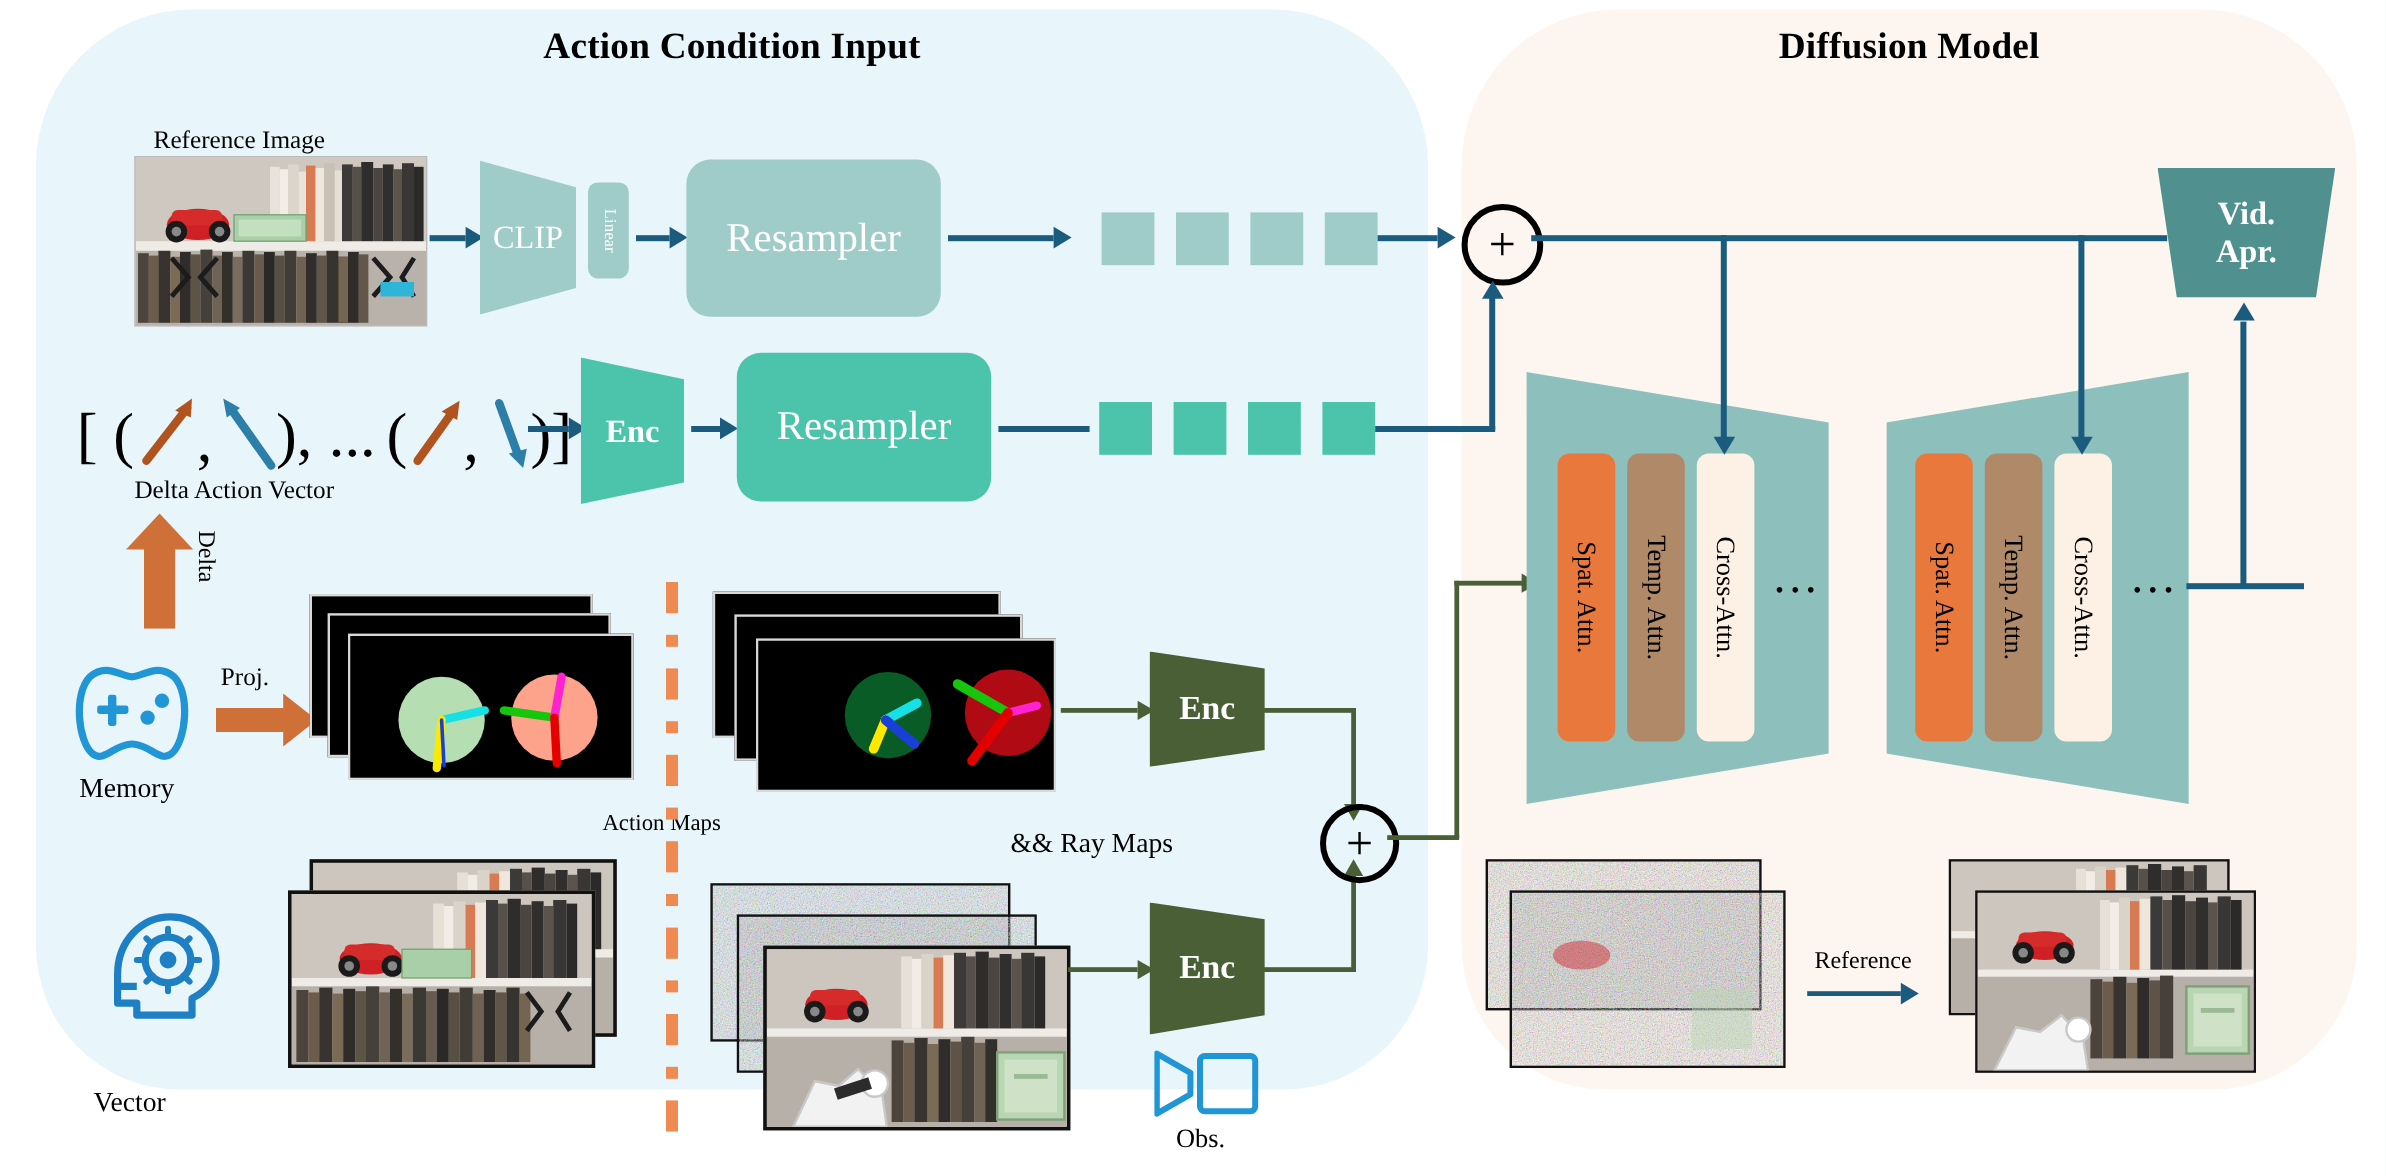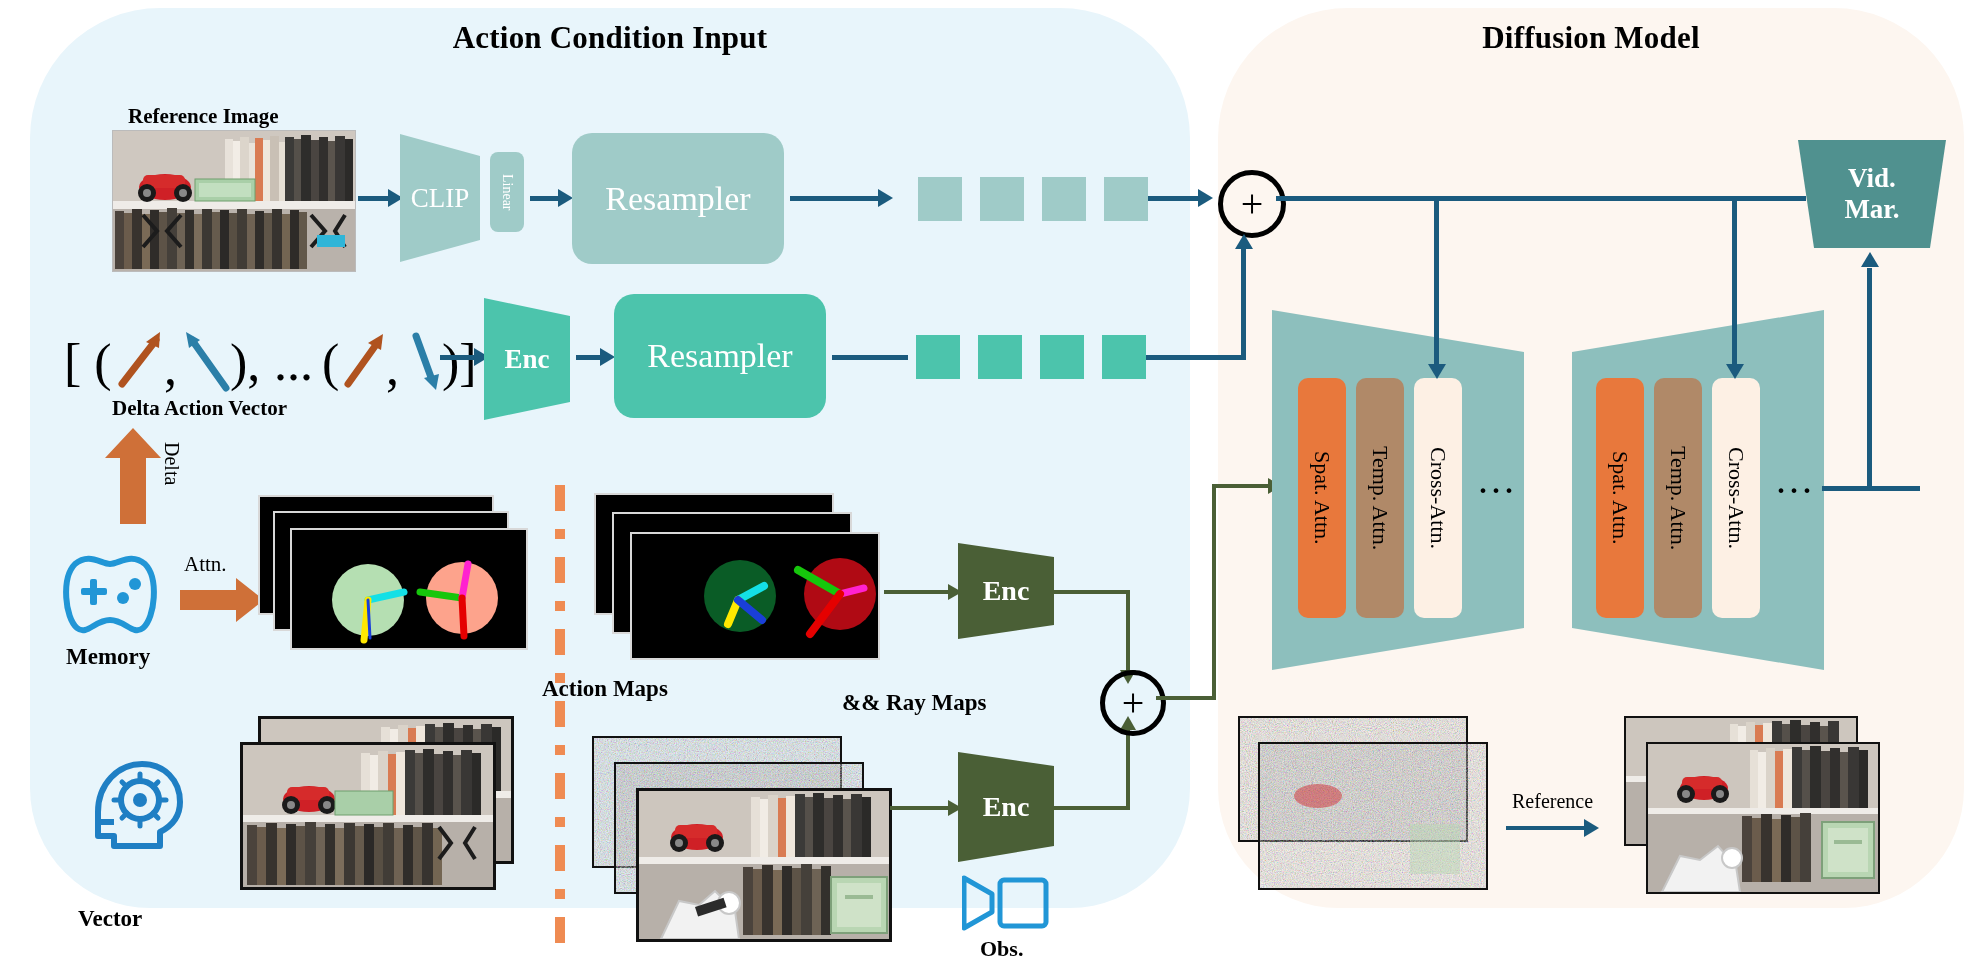--- a/index.html
+++ b/index.html
@@ -26,21 +26,21 @@
   }
   .panel-title{
     position:absolute;text-align:center;
     font-weight:bold;color:#000;
     font-size:31px;letter-spacing:.2px;
   }
   #title-left{left:30px;top:20px;width:1160px;}
   #title-right{left:1218px;top:20px;width:746px;}
 
   
-  .lbl{position:absolute;color:#000;font-weight:bold;}
+  .lbl{position:absolute;color:#000;font-weight:normal;}
   .vline,.hline{position:absolute;background:#1b5b7e;}
   .g-vline,.g-hline{position:absolute;background:#4a5f36;}
 
   
   .ar-r,.ar-l,.ar-u,.ar-d{position:absolute;width:0;height:0;}
   .ar-r{border-top:9px solid transparent;border-bottom:9px solid transparent;border-left:15px solid #1b5b7e;}
   .ar-u{border-left:9px solid transparent;border-right:9px solid transparent;border-bottom:15px solid #1b5b7e;}
   .ar-d{border-left:9px solid transparent;border-right:9px solid transparent;border-top:15px solid #1b5b7e;}
   .gar-r{position:absolute;width:0;height:0;border-top:8px solid transparent;border-bottom:8px solid transparent;border-left:14px solid #4a5f36;}
   .gar-u{position:absolute;width:0;height:0;border-left:8px solid transparent;border-right:8px solid transparent;border-bottom:14px solid #4a5f36;}
@@ -267,21 +267,21 @@
     <svg width="110" height="90" viewBox="0 0 110 90">
       <path d="M20 16 C34 4 46 16 55 16 C64 16 76 4 90 16 C104 30 100 70 88 80 C78 88 70 72 55 72 C40 72 32 88 22 80 C10 70 6 30 20 16 Z" fill="none" stroke="#2196d6" stroke-width="6" stroke-linejoin="round"></path>
       <rect x="26" y="40" width="26" height="7" rx="2" fill="#2196d6"></rect>
       <rect x="35" y="31" width="7" height="26" rx="2" fill="#2196d6"></rect>
       <circle cx="80" cy="36" r="6" fill="#2196d6"></circle>
       <circle cx="68" cy="50" r="6" fill="#2196d6"></circle>
     </svg>
   </div>
   <div class="lbl" style="left:66px;top:644px;font-size:23px;">Memory</div>
 
-  <div class="lbl" style="left:184px;top:552px;font-size:21px;font-weight:normal;">Attn.</div>
+  <div class="lbl" style="left:184px;top:552px;font-size:21px;font-weight:normal;">Proj.</div>
   <div style="position:absolute;left:180px;top:578px;width:84px;height:44px;">
     <svg width="84" height="44" viewBox="0 0 84 44">
       <polygon points="0,12 56,12 56,0 84,22 56,44 56,32 0,32" fill="#cf7038"></polygon>
     </svg>
   </div>
 
   <div class="blk" style="left:258px;top:495px;width:236px;height:120px;"></div>
   <div class="blk" style="left:273px;top:511px;width:236px;height:120px;"></div>
   <div class="blk" style="left:290px;top:528px;width:238px;height:122px;">
     <svg width="234" height="118" viewBox="0 0 234 118" style="display:block;">
@@ -293,21 +293,21 @@
         <line x1="76" y1="70" x2="78" y2="108" stroke="#1a3fd8" stroke-width="3"></line>
       </g>
       <circle cx="170" cy="68" r="36" fill="#fda38c"></circle>
       <g stroke-linecap="round">
         <line x1="170" y1="68" x2="128" y2="62" stroke="#16c60c" stroke-width="7"></line>
         <line x1="170" y1="68" x2="176" y2="34" stroke="#ff22d0" stroke-width="7"></line>
         <line x1="170" y1="68" x2="172" y2="106" stroke="#e50000" stroke-width="7"></line>
       </g>
     </svg>
   </div>
-  <div class="lbl" style="left:502px;top:676px;font-size:23px;margin-left:40px;">Action Maps</div>
+  <div class="lbl" style="left:502px;top:676px;font-size:19px;">Action Maps</div>
 
   <div style="position:absolute;left:555px;top:485px;width:10px;height:465px;">
     <div class="sep" style="left:0;top:0;width:10px;height:26px;"></div>
     <div class="sep" style="left:0;top:44px;width:10px;height:10px;"></div>
     <div class="sep" style="left:0;top:72px;width:10px;height:26px;"></div>
     <div class="sep" style="left:0;top:116px;width:10px;height:10px;"></div>
     <div class="sep" style="left:0;top:144px;width:10px;height:26px;"></div>
     <div class="sep" style="left:0;top:188px;width:10px;height:10px;"></div>
     <div class="sep" style="left:0;top:216px;width:10px;height:26px;"></div>
     <div class="sep" style="left:0;top:260px;width:10px;height:10px;"></div>
@@ -629,21 +629,21 @@
   <div class="ar-d" style="left:1428px;top:364px;"></div>
   <div class="vline" style="left:1732px;top:196px;width:5px;height:176px;"></div>
   <div class="ar-d" style="left:1726px;top:364px;"></div>
 
   <div class="trap" style="left:1798px;top:140px;width:148px;height:124px;">
     <svg width="148" height="108" viewBox="0 0 148 108">
       <polygon points="0,0 148,0 132,108 16,108" fill="#50918f"></polygon>
     </svg>
     <div style="position:absolute;left:0;top:0;width:148px;height:108px;display:flex;flex-direction:column;align-items:center;justify-content:center;line-height:1.15;">
       <span style="color:#fff;font-size:27px;font-weight:bold;">Vid.</span>
-      <span style="color:#fff;font-size:27px;font-weight:bold;">Mar.</span>
+      <span style="color:#fff;font-size:27px;font-weight:bold;">Apr.</span>
     </div>
   </div>
 
   <div class="hline" style="left:1822px;top:486px;width:98px;height:5px;"></div>
   <div class="vline" style="left:1867px;top:268px;width:5px;height:222px;"></div>
   <div class="ar-u" style="left:1861px;top:252px;"></div>
 
   <div class="noisy" style="left:1238px;top:716px;width:230px;height:126px;">
     <svg width="226" height="122" viewBox="0 0 226 122" preserveAspectRatio="none">
       <defs>

